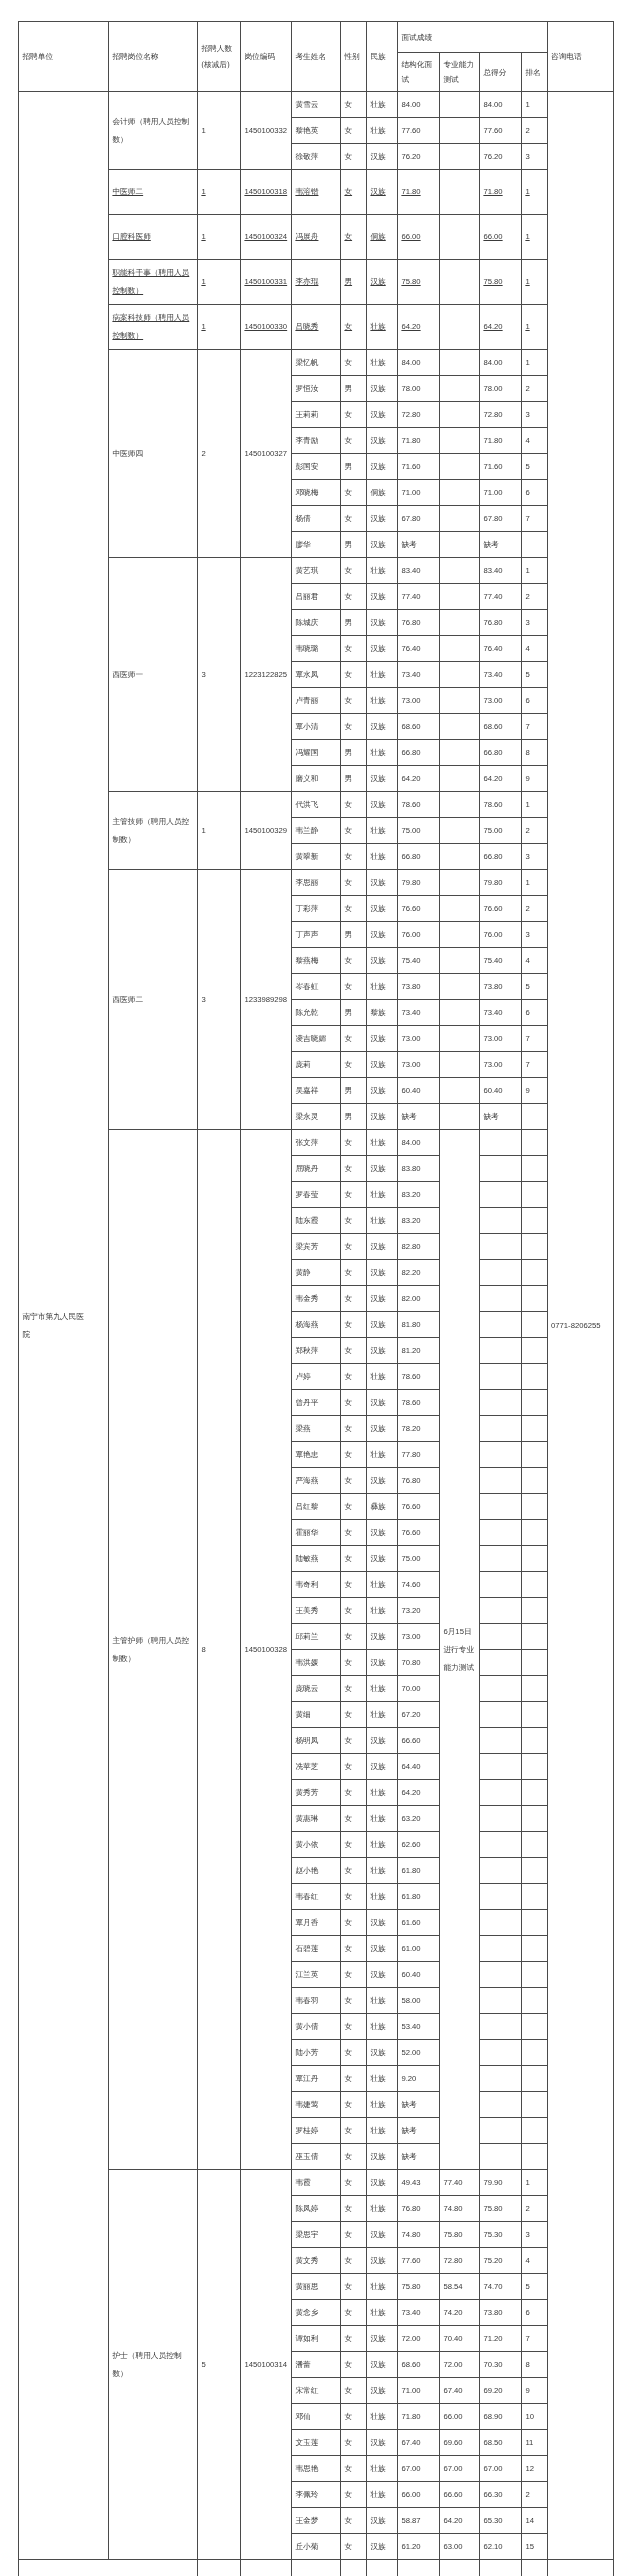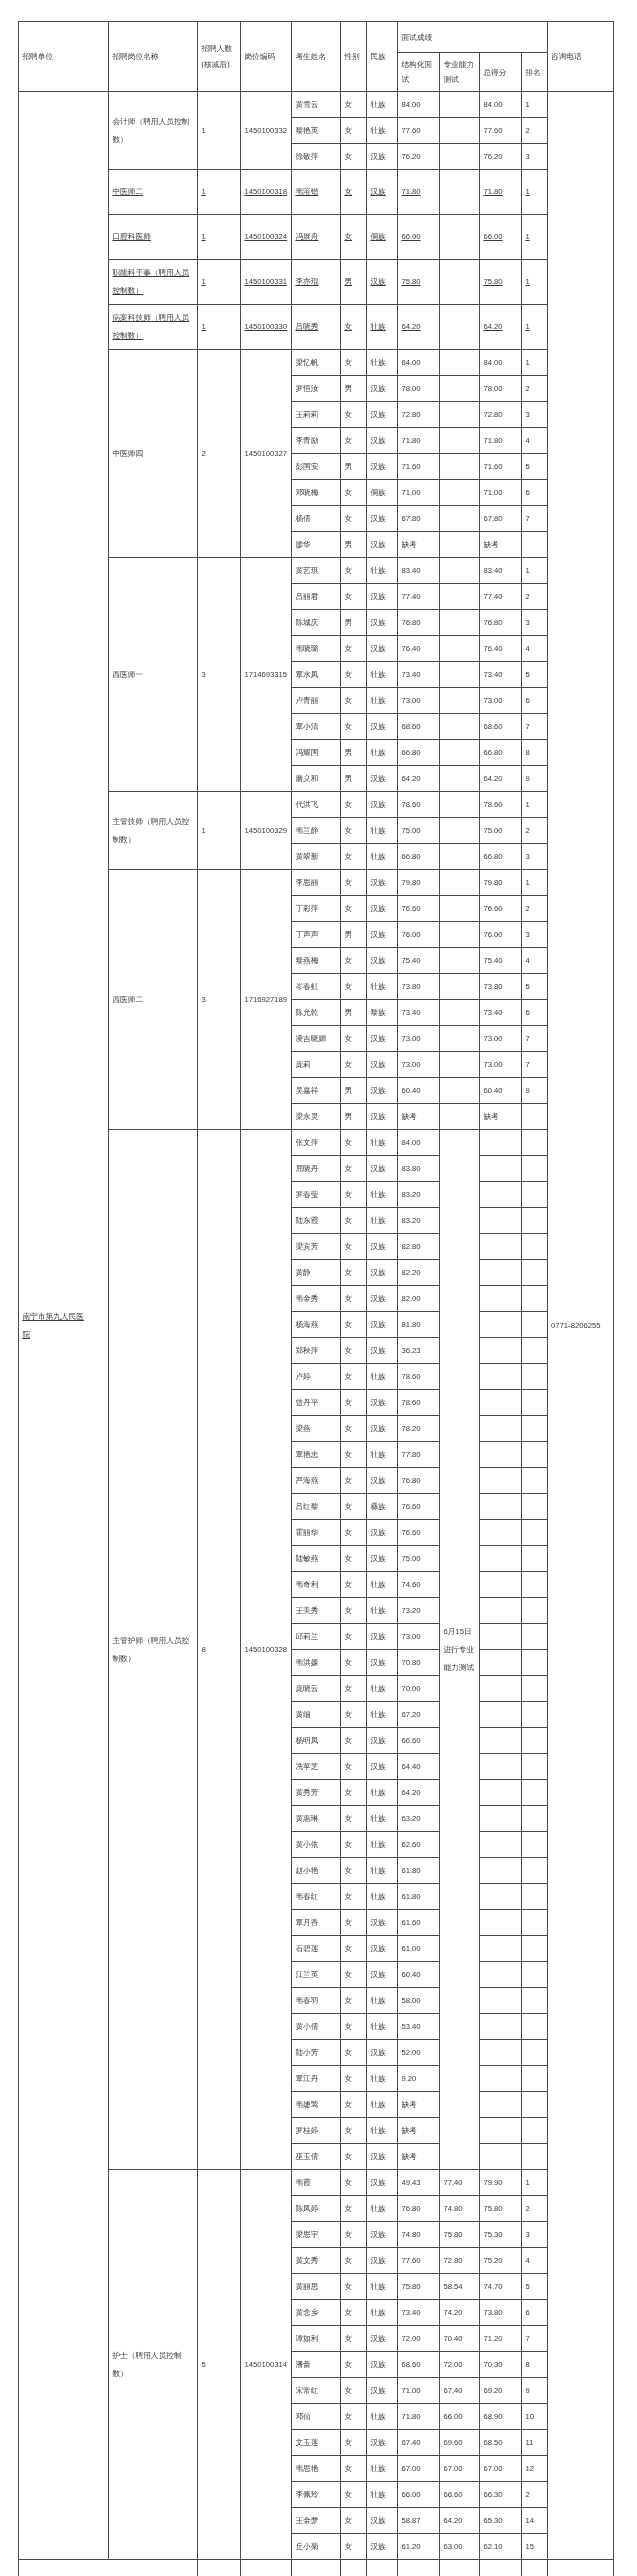--- a/index.html
+++ b/index.html
@@ -30,21 +30,21 @@
   th{line-height:15.5px;font-family:Liberation Serif, serif;}
   thead tr.h1{height:31px;}
   thead tr.h2{height:39px;}
   thead th.ivh{border-bottom-width:1.2px;}
   thead tr.h2 th{border-top-width:1.2px;}
   tbody tr{height:26px;}
   tbody tr.tall{height:45px;text-decoration:underline;}
   tbody tr.gs td{border-top-width:1.2px;}
   tfoot tr{height:44px;}
   tfoot td{border-top-width:1.2px;}
-  td.unit span.unitspan{display:inline-block;max-width:67px;text-decoration:underline;}
+  td.unit span.unitspan{display:inline-block;max-width:67px;}
   td.num,td.code{letter-spacing:0px;}
 </style>
 </head>
 <body>
 
 <div class="wrap">
   <table>
     <colgroup>
       <col style="width:90px">
         <col style="width:89px">
@@ -230,21 +230,21 @@
           <td>男</td>
           <td>汉族</td>
           <td>缺考</td>
           <td></td>
           <td>缺考</td>
           <td></td>
         </tr>
         <tr class="gs">
           <td rowspan="9" class="pos">西医师一</td>
           <td rowspan="9" class="num">3</td>
-          <td rowspan="9" class="code">1714693315</td>
+          <td rowspan="9" class="code">1223122825</td>
           <td>黄艺琪</td>
           <td>女</td>
           <td>壮族</td>
           <td>83.40</td>
           <td></td>
           <td>83.40</td>
           <td>1</td>
         </tr>
         <tr>
           <td>吕丽君</td>
@@ -344,21 +344,21 @@
           <td>女</td>
           <td>壮族</td>
           <td>66.80</td>
           <td></td>
           <td>66.80</td>
           <td>3</td>
         </tr>
         <tr class="gs">
           <td rowspan="10" class="pos">西医师二</td>
           <td rowspan="10" class="num">3</td>
-          <td rowspan="10" class="code">1716927189</td>
+          <td rowspan="10" class="code">1233989298</td>
           <td>李思丽</td>
           <td>女</td>
           <td>汉族</td>
           <td>79.80</td>
           <td></td>
           <td>79.80</td>
           <td>1</td>
         </tr>
         <tr>
           <td>丁彩萍</td>
@@ -506,21 +506,21 @@
           <td>女</td>
           <td>汉族</td>
           <td>81.80</td>
           <td></td>
           <td></td>
         </tr>
         <tr>
           <td>郑秋萍</td>
           <td>女</td>
           <td>汉族</td>
-          <td>36.23</td>
+          <td>81.20</td>
           <td></td>
           <td></td>
         </tr>
         <tr>
           <td>卢婷</td>
           <td>女</td>
           <td>壮族</td>
           <td>78.60</td>
           <td></td>
           <td></td>

